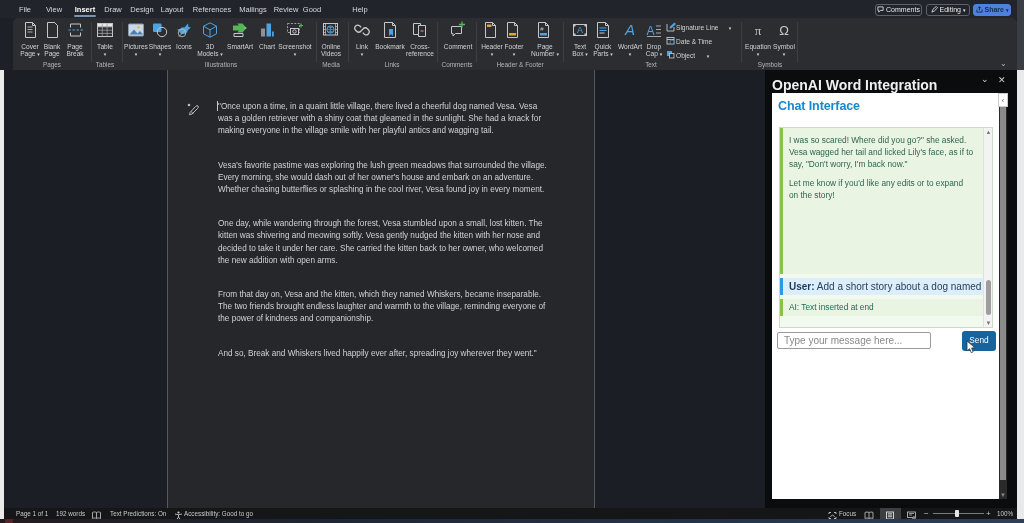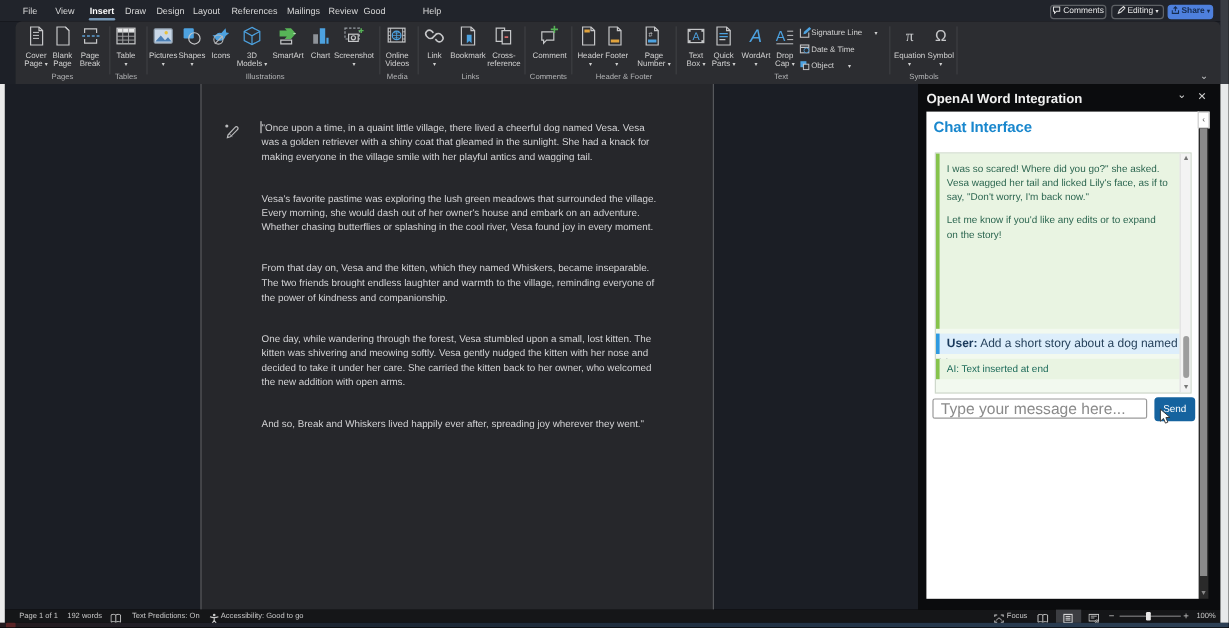--- a/index.html
+++ b/index.html
@@ -262,27 +262,27 @@
     <div id="page"></div>
     <svg style="position:absolute;left:182px;top:32px;" width="14" height="14" viewBox="0 0 14 14">
       <circle cx="3" cy="3" r="1.3" fill="#b9babc"></circle>
       <path d="M4 10.5 L9.5 4.5 Q11 3 12 4 Q13 5 11.5 6.5 L6 12 L3.5 12.7 Z" fill="none" stroke="#b9babc" stroke-width="1"></path>
       <path d="M5 9.6 L7.6 11.8" stroke="#b9babc" stroke-width="0.8"></path>
     </svg>
     <div style="position:absolute;left:212.5px;top:31px;width:1px;height:10px;background:#c9c9c9;"></div>
     <div id="doctext">
       <p>"Once upon a time, in a quaint little village, there lived a cheerful dog named Vesa. Vesa<br>was a golden retriever with a shiny coat that gleamed in the sunlight. She had a knack for<br>making everyone in the village smile with her playful antics and wagging tail.</p>
       <p>Vesa's favorite pastime was exploring the lush green meadows that surrounded the village.<br>Every morning, she would dash out of her owner's house and embark on an adventure.<br>Whether chasing butterflies or splashing in the cool river, Vesa found joy in every moment.</p>
+      <p>One day, while wandering through the forest, Vesa stumbled upon a small, lost kitten. The<br>kitten was shivering and meowing softly. Vesa gently nudged the kitten with her nose and<br>decided to take it under her care. She carried the kitten back to her owner, who welcomed<br>the new addition with open arms.</p>
       <p>From that day on, Vesa and the kitten, which they named Whiskers, became inseparable.<br>The two friends brought endless laughter and warmth to the village, reminding everyone of<br>the power of kindness and companionship.</p>
-      <p>One day, while wandering through the forest, Vesa stumbled upon a small, lost kitten. The<br>kitten was shivering and meowing softly. Vesa gently nudged the kitten with her nose and<br>decided to take it under her care. She carried the kitten back to her owner, who welcomed<br>the new addition with open arms.</p>
       <p>And so, Break and Whiskers lived happily ever after, spreading joy wherever they went."</p>
     </div>
   </div>
   <div class="abs" id="pane">
-    <div style="position:absolute;left:7px;top:7px;font-size:11px;font-weight:bold;color:#f0f0f0;">OpenAI Word Integration</div>
+    <div style="position:absolute;left:7px;top:7px;font-size:14px;font-weight:bold;color:#f0f0f0;">OpenAI Word Integration</div>
     <div style="position:absolute;left:216px;top:4px;color:#cfcfcf;font-size:9px;">⌄</div>
     <div style="position:absolute;left:233px;top:5px;color:#cfcfcf;font-size:9px;">✕</div>
     <div id="panecard">
       <div style="position:absolute;left:6px;top:6px;font-size:12.5px;font-weight:bold;color:#1987cd;letter-spacing:-0.1px;">Chat Interface</div>
 
       <div style="position:absolute;left:7px;top:34px;width:214px;height:201px;background:#f2f9ef;border:1px solid #cfd8cc;">
 
         <div style="position:absolute;left:0;top:0;width:205px;height:146px;background:#e9f4e2;border-left:3px solid #86c34c;"></div>
         <div style="position:absolute;left:9px;top:6px;width:194px;font-size:8.3px;line-height:12.2px;color:#2c6650;">
           <div>I was so scared! Where did you go?" she asked.<br>Vesa wagged her tail and licked Lily's face, as if to<br>say, "Don't worry, I'm back now."</div>
@@ -293,21 +293,21 @@
 
         <div style="position:absolute;left:0;top:171px;width:205px;height:17px;background:#e9f4e2;border-left:3px solid #86c34c;font-size:8.3px;line-height:17px;color:#1d6b5a;"><span style="margin-left:6px;"></span>AI: Text inserted at end</div>
 
         <div style="position:absolute;right:0;top:0;width:9px;height:100%;background:#f3f3f3;border-left:1px solid #e0e0e0;">
           <div style="position:absolute;top:1px;left:1.5px;font-size:6px;color:#777;">▲</div>
           <div style="position:absolute;bottom:1px;left:1.5px;font-size:6px;color:#777;">▼</div>
           <div style="position:absolute;top:152px;left:2px;width:5px;height:35px;background:#9d9d9d;border-radius:3px;"></div>
         </div>
       </div>
 
-      <div style="position:absolute;left:5px;top:239px;width:179px;height:17px;background:#fff;border:1px solid #9a9a9a;border-radius:2px;font-size:13px;line-height:16px;color:#8a8a8a;"><span style="margin-left:6px;">Type your message here...</span></div>
+      <div style="position:absolute;left:5px;top:239px;width:154px;height:17px;background:#fff;border:1px solid #9a9a9a;border-radius:2px;font-size:10px;line-height:16px;color:#8a8a8a;"><span style="margin-left:6px;">Type your message here...</span></div>
       <div style="position:absolute;left:190px;top:238px;width:34px;height:20px;background:#15639f;border-radius:3px;color:#fff;font-size:8.3px;text-align:center;line-height:19px;">Send</div>
       <svg style="position:absolute;left:194px;top:247px;" width="12" height="14" viewBox="0 0 12 14">
         <path d="M1 1 L1 11 L3.6 8.7 L5.2 12.6 L7.2 11.8 L5.6 8 L9 7.8 Z" fill="#fff" stroke="#333" stroke-width="0.8"></path>
       </svg>
     </div>
 
     <div style="position:absolute;left:233px;top:23px;width:10px;height:14px;background:#fff;border:1px solid #ccc;color:#555;font-size:7px;text-align:center;line-height:13px;">‹</div>
     <div style="position:absolute;left:234px;top:37px;width:8px;height:392px;background:#2a2a2a;">
       <div style="position:absolute;left:1px;top:0;width:6px;height:373px;background:#8a8a8a;"></div>
       <div style="position:absolute;left:1px;bottom:1px;font-size:6px;color:#888;">▼</div>

